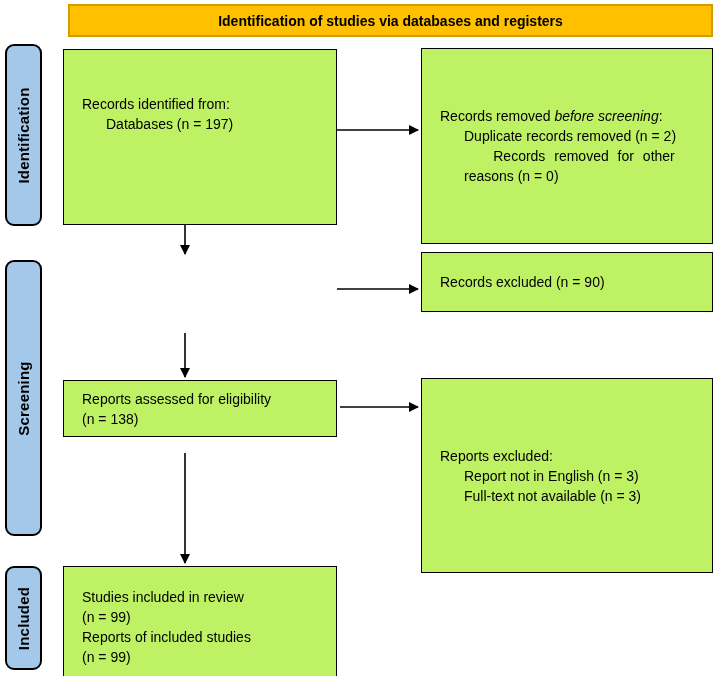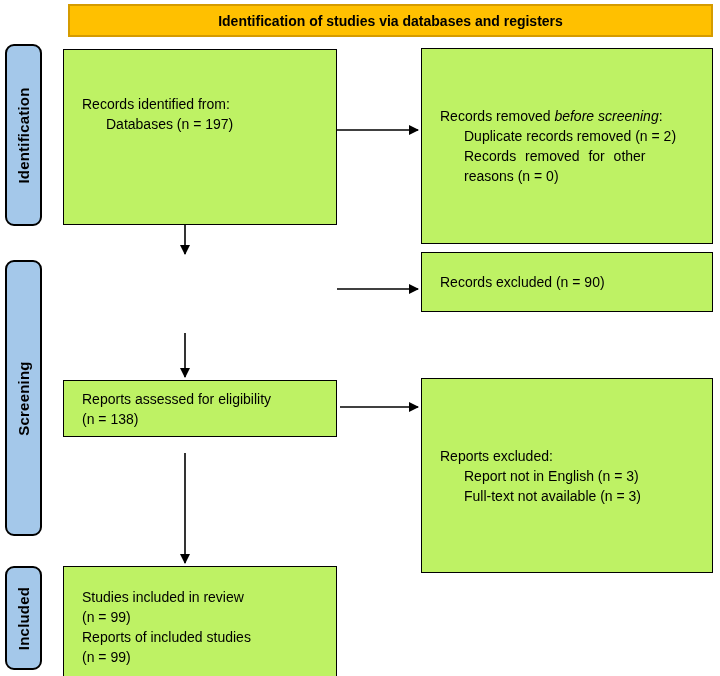--- a/index.html
+++ b/index.html
@@ -52,21 +52,21 @@
   .fbox .indent{padding-left:24px;}
   .col-left{left:63px;width:274px;}
   .col-right{left:421px;width:292px;}
   #box-records-identified{top:49px;height:176px;padding-bottom:52px;}
   #box-records-removed{top:48px;height:196px;}
   #box-records-screened{top:257px;height:76px;}
   #box-records-excluded{top:252px;height:60px;}
   #box-reports-assessed{top:380px;height:57px;}
   #box-reports-excluded{top:378px;height:195px;}
   #box-studies-included{top:566px;height:121px;}
-  .wide-words{word-spacing:5px;}
+  .wide-words{word-spacing:5px;text-align:center;}
   .italic{font-style:italic;}
   
   #arrows{position:absolute;left:0;top:0;pointer-events:none;}
 </style>
 </head>
 <body>
 
 <div id="canvas">
 
   <div class="banner">

